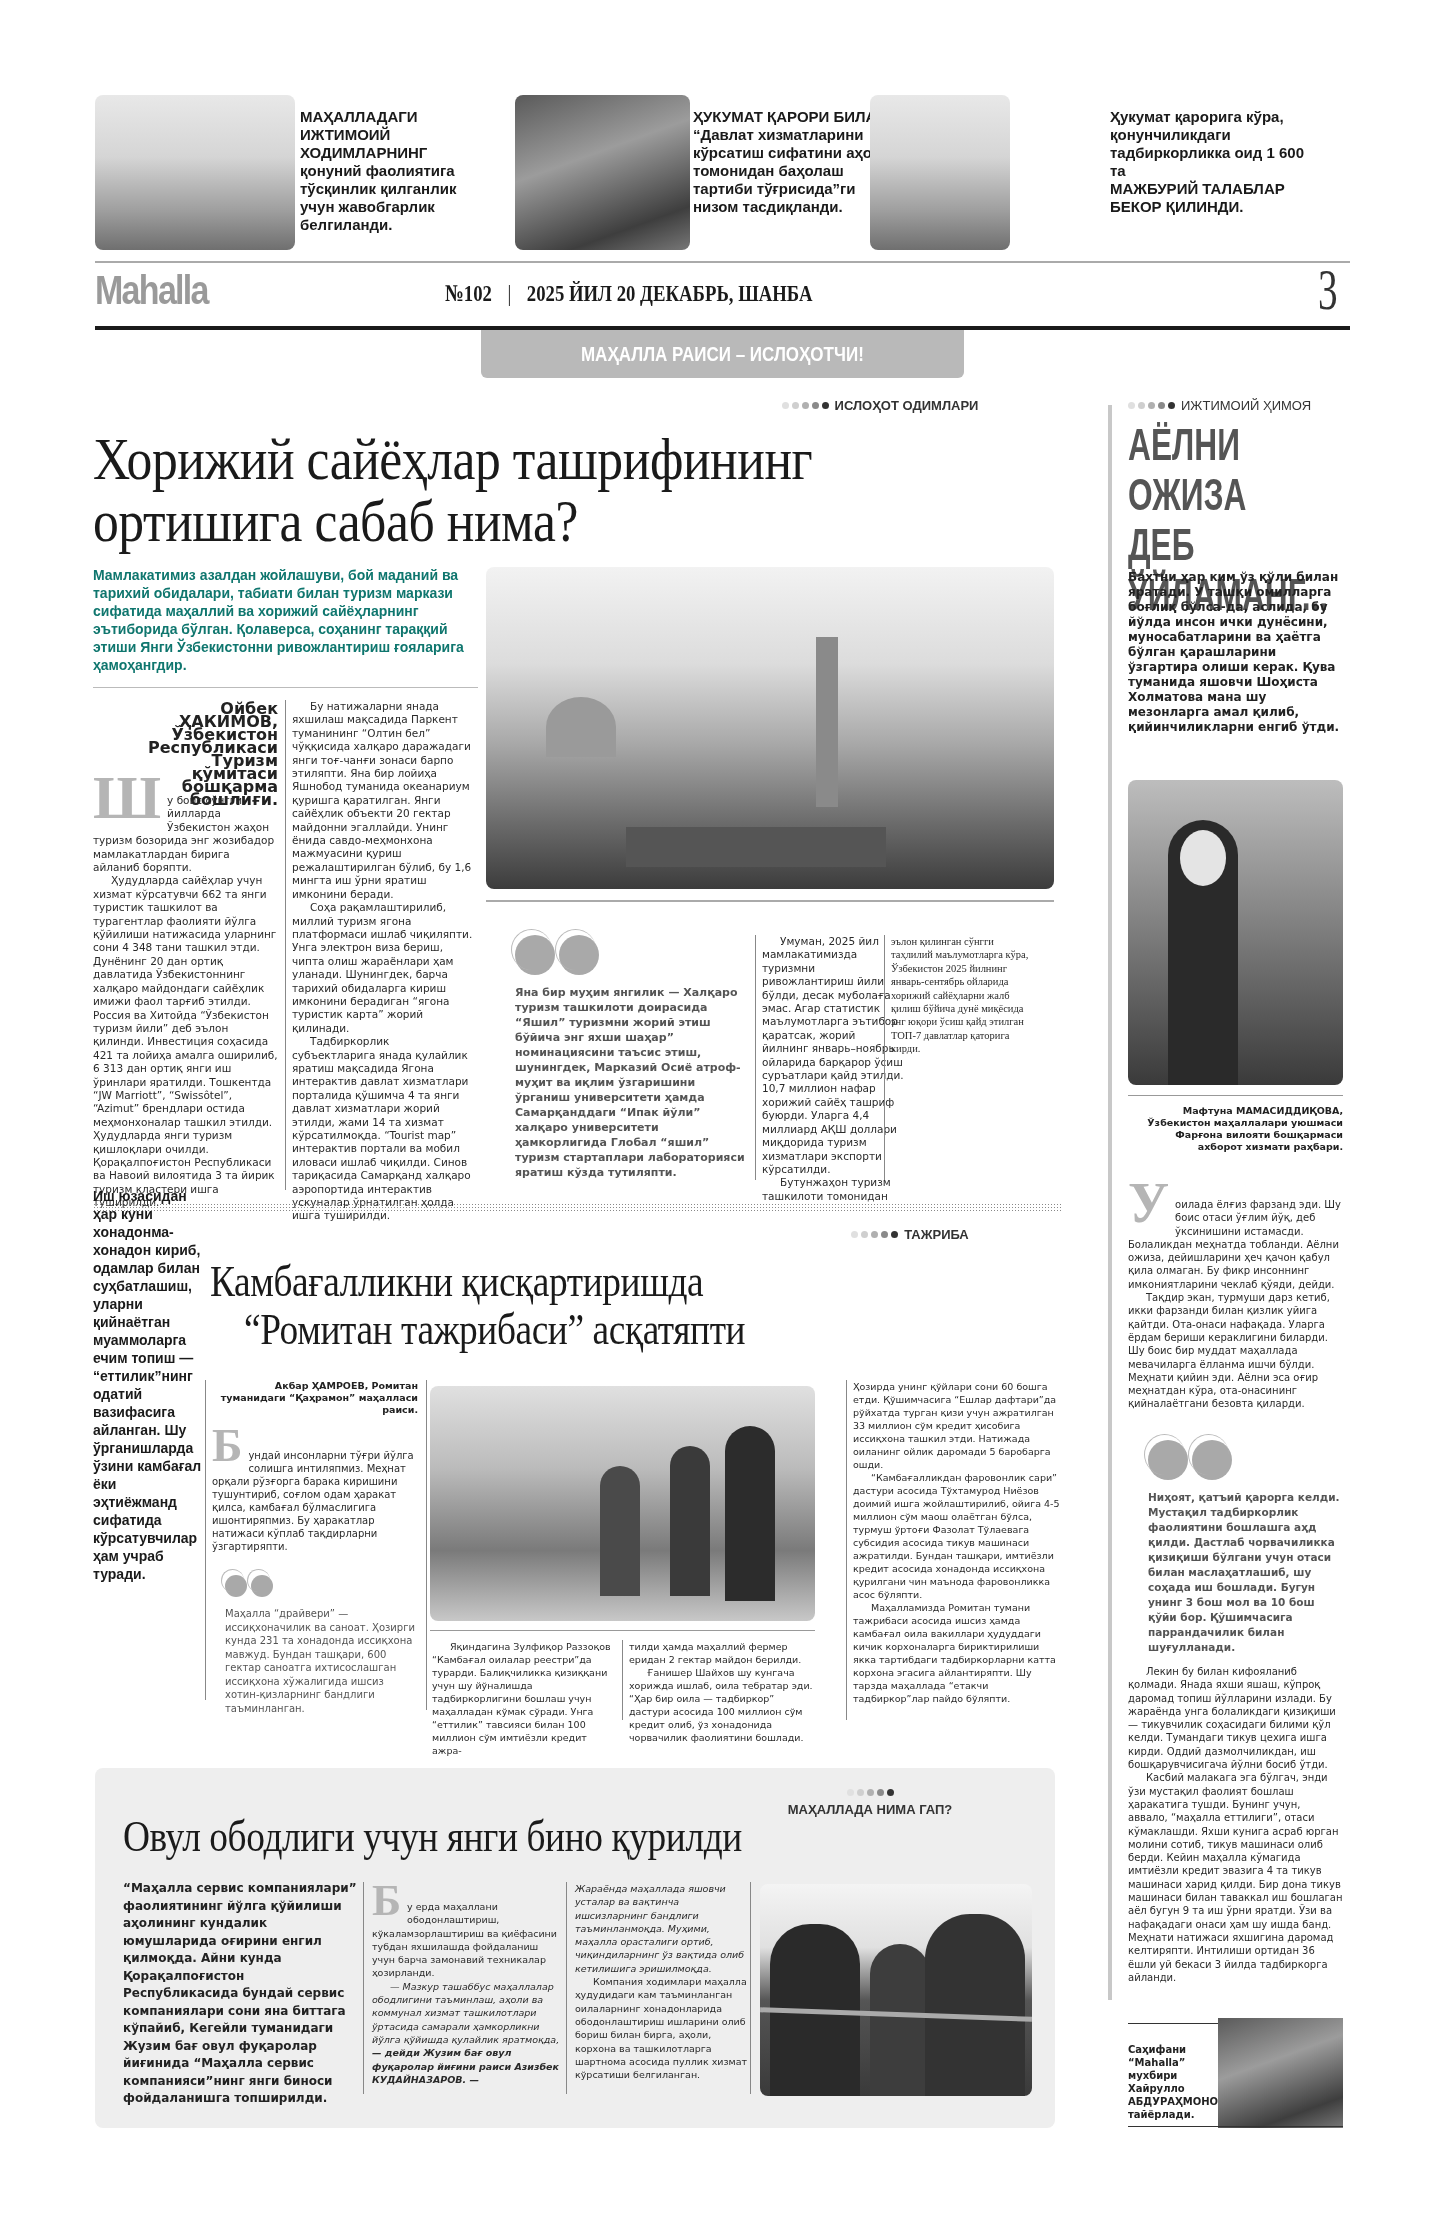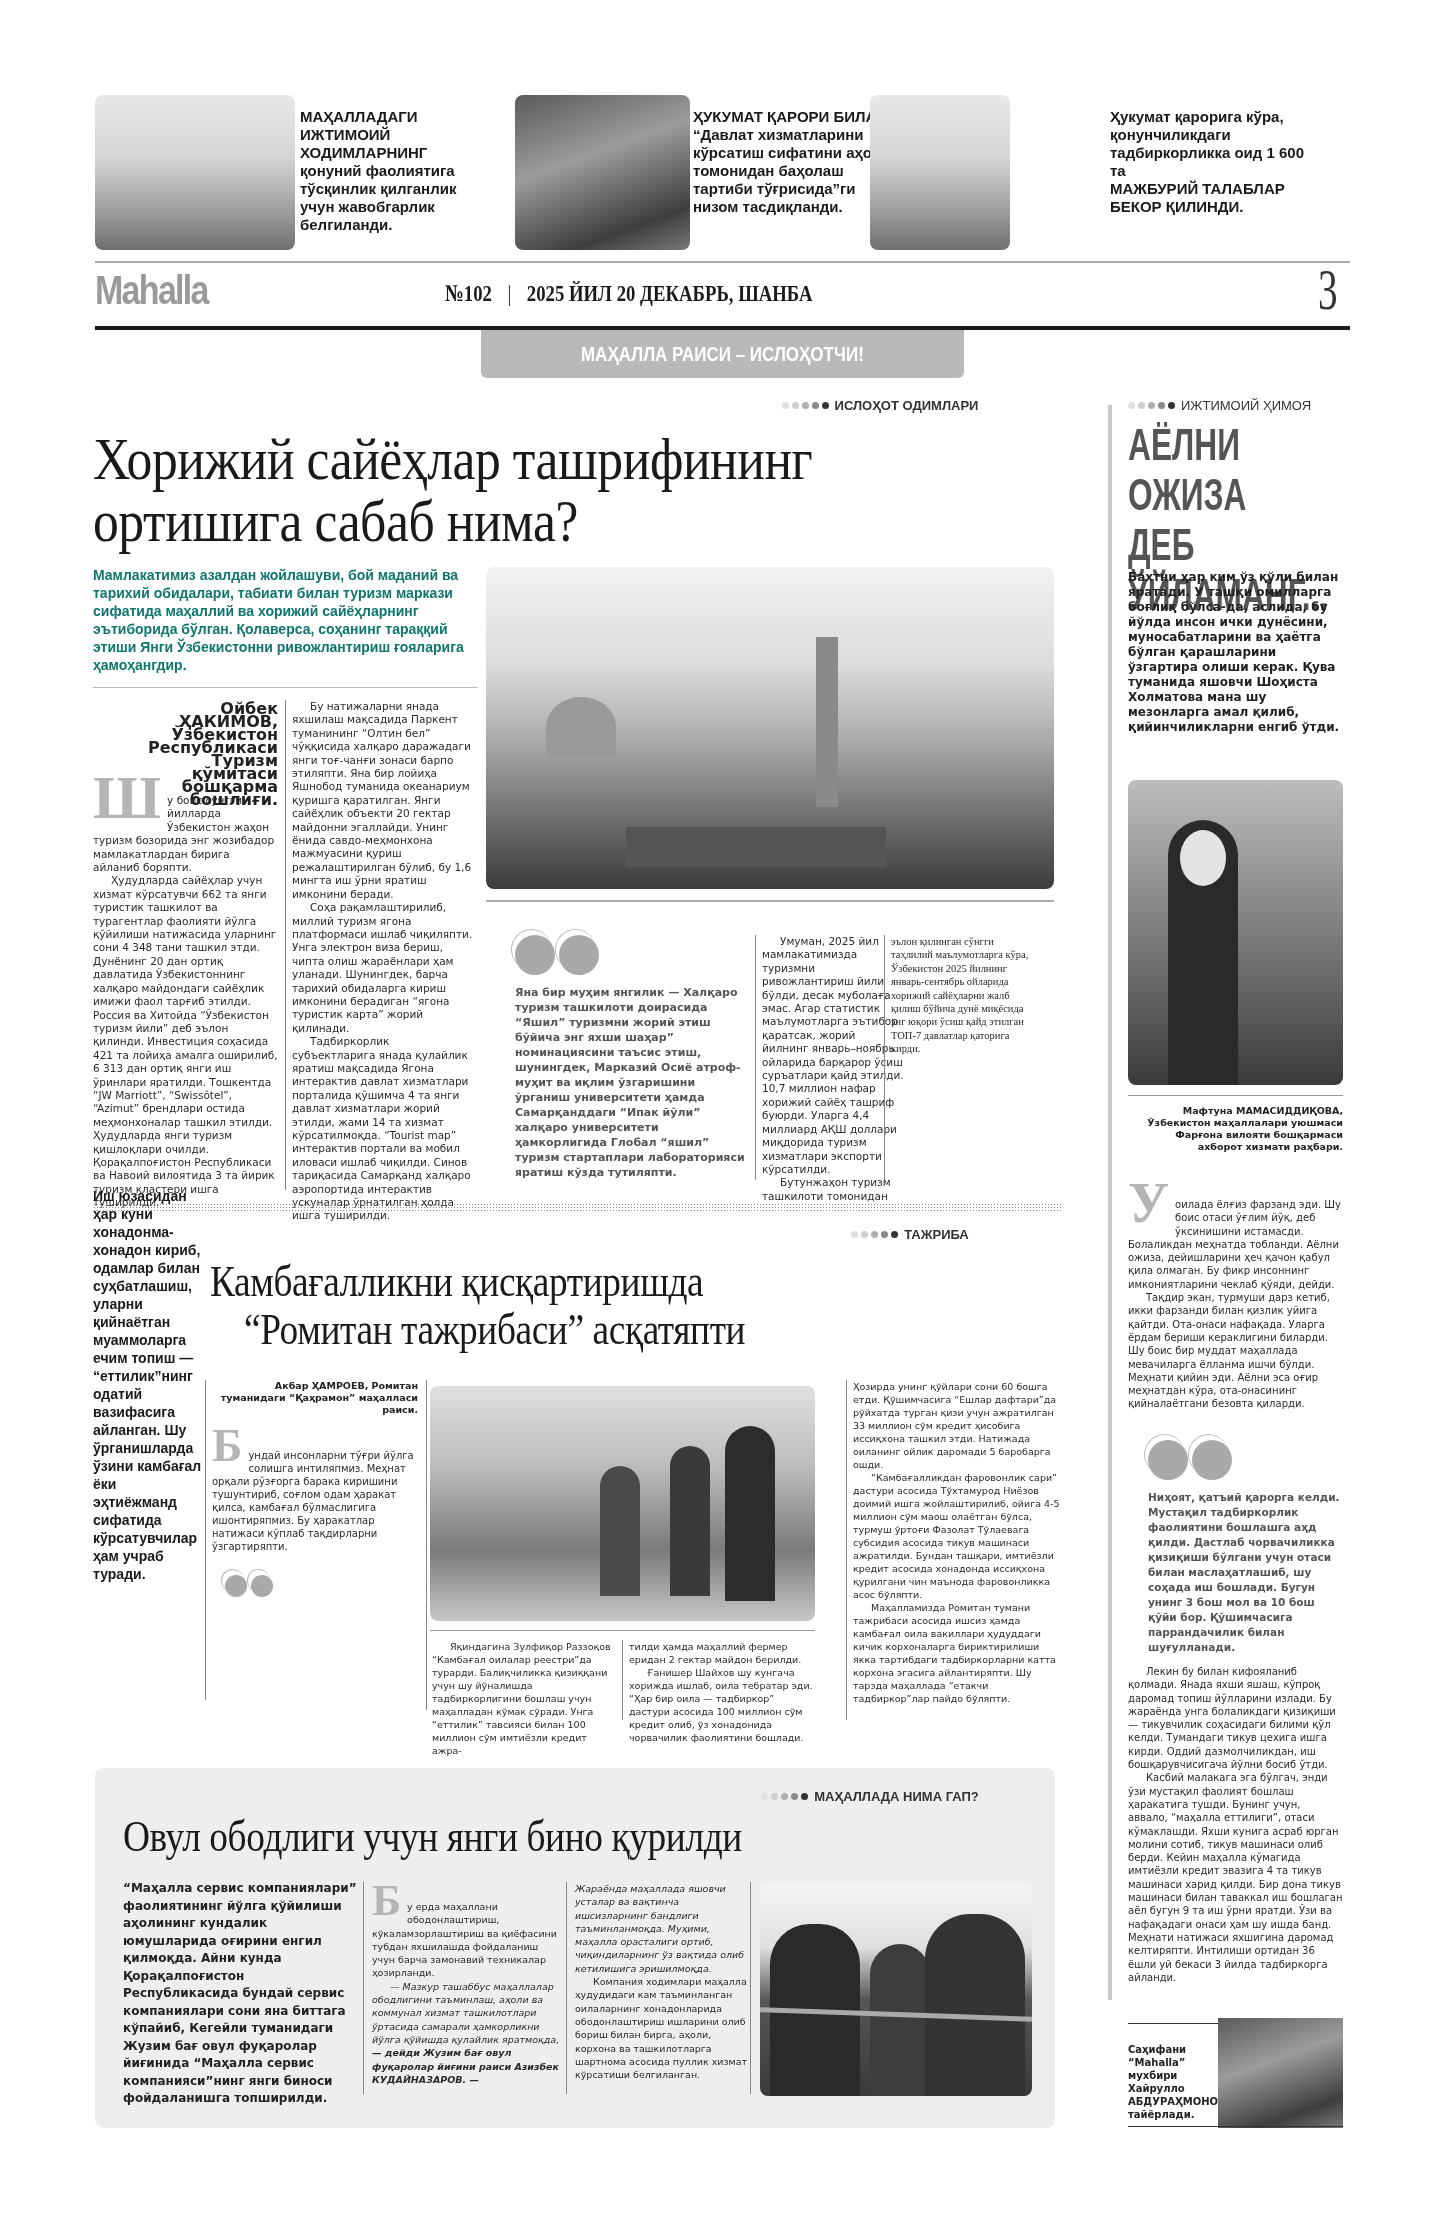--- a/index.html
+++ b/index.html
@@ -184,20 +184,21 @@
 <div class="abs byline" style="left:210px;top:1380px;width:208px;font-size:9.5px;line-height:12px;">Акбар ҲАМРОЕВ, Ромитан туманидаги “Қаҳрамон” маҳалласи раиси.</div>
 <div class="abs body-text" style="left:212px;top:1425px;width:208px;font-size:10px;line-height:13px;">
   <span class="dropcap" style="font-size:46px;line-height:38px;">Б</span>
   <p class="noindent" style="padding-top:24px;">ундай инсонларни тўғри йўлга солишга интиляпмиз. Меҳнат орқали рўзғорга барака киришини тушунтириб, соғлом одам ҳаракат қилса, камбағал бўлмаслигига ишонтиряпмиз. Бу ҳаракатлар натижаси кўплаб тақдирларни ўзгартиряпти.</p>
 </div>
 <div class="abs" style="left:225px;top:1575px;width:195px;">
   <div class="quote-mark">
       <i style="width:22px;height:22px;"></i>
       <i style="width:22px;height:22px;"></i>
     </div>
+  <div class="pull" style="font-size:10px;line-height:13.5px;font-weight:normal;color:#555;">Маҳалла “драйвери” — иссиқхоначилик ва саноат. Ҳозирги кунда 231 та хонадонда иссиқхона мавжуд. Бундан ташқари, 600 гектар саноатга ихтисослашган иссиқхона хўжалигида ишсиз хотин-қизларнинг бандлиги таъминланган.</div>
 </div>
 <div class="abs col-rule" style="left:426px;top:1380px;width:1px;height:330px;"></div>
 
 <div class="abs photo" style="left:430px;top:1386px;width:385px;height:235px;background:linear-gradient(180deg,#e0e0e0 0%,#bbb 35%,#7a7a7a 70%,#c8c8c8 100%);">
   <div style="position:absolute;left:240px;top:60px;width:40px;height:150px;background:#3a3a3a;border-radius:20px 20px 0 0;"></div>
   <div style="position:absolute;left:295px;top:40px;width:50px;height:175px;background:#2c2c2c;border-radius:25px 25px 0 0;"></div>
   <div style="position:absolute;left:170px;top:80px;width:40px;height:130px;background:#4a4a4a;border-radius:20px 20px 0 0;"></div>
 </div>
 <div class="abs" style="left:430px;top:1630px;width:385px;height:1px;background:#999;"></div>
 
@@ -208,21 +209,21 @@
   <p class="noindent">тилди ҳамда маҳаллий фермер еридан 2 гектар майдон берилди.</p>
   <p>Ғанишер Шайхов шу кунгача хорижда ишлаб, оила тебратар эди. “Ҳар бир оила — тадбиркор” дастури асосида 100 миллион сўм кредит олиб, ўз хонадонида чорвачилик фаолиятини бошлади.</p>
 </div>
 <div class="abs body-text col-rule" style="left:846px;top:1380px;width:215px;padding-left:6px;height:340px;font-size:9.5px;line-height:13px;">
   <p class="noindent">Ҳозирда унинг қўйлари сони 60 бошга етди. Қўшимчасига “Ешлар дафтари”да рўйхатда турган қизи учун ажратилган 33 миллион сўм кредит ҳисобига иссиқхона ташкил этди. Натижада оиланинг ойлик даромади 5 баробарга ошди.</p>
   <p>“Камбағалликдан фаровонлик сари” дастури асосида Тўхтамурод Ниёзов доимий ишга жойлаштирилиб, ойига 4-5 миллион сўм маош олаётган бўлса, турмуш ўртоғи Фазолат Тўлаевага субсидия асосида тикув машинаси ажратилди. Бундан ташқари, имтиёзли кредит асосида хонадонда иссиқхона қурилгани чин маънода фаровонликка асос бўляпти.</p>
   <p>Маҳалламизда Ромитан тумани тажрибаси асосида ишсиз ҳамда камбағал оила вакиллари ҳудуддаги кичик корхоналарга бириктирилиши якка тартибдаги тадбиркорларни катта корхона эгасига айлантиряпти. Шу тарзда маҳаллада “етакчи тадбиркор”лар пайдо бўляпти.</p>
 </div>
 
 <div class="abs" style="left:95px;top:1768px;width:960px;height:360px;background:#eeeeee;border-radius:8px;"></div>
-<div class="abs rubric" style="left:700px;top:1789px;width:340px;">
+<div class="abs rubric" style="left:700px;top:1789px;width:340px;flex-direction:column;">
   <span class="dots">
       <i></i>
       <i></i>
       <i></i>
       <i></i>
       <i></i>
     </span>
   <span>МАҲАЛЛАДА НИМА ГАП?</span>
 </div>
 <div class="abs serif-head" style="left:123px;top:1812px;width:900px;font-size:44px;line-height:50px;transform:scaleX(0.85);transform-origin:left;white-space:nowrap;">Овул ободлиги учун янги бино қурилди</div>

